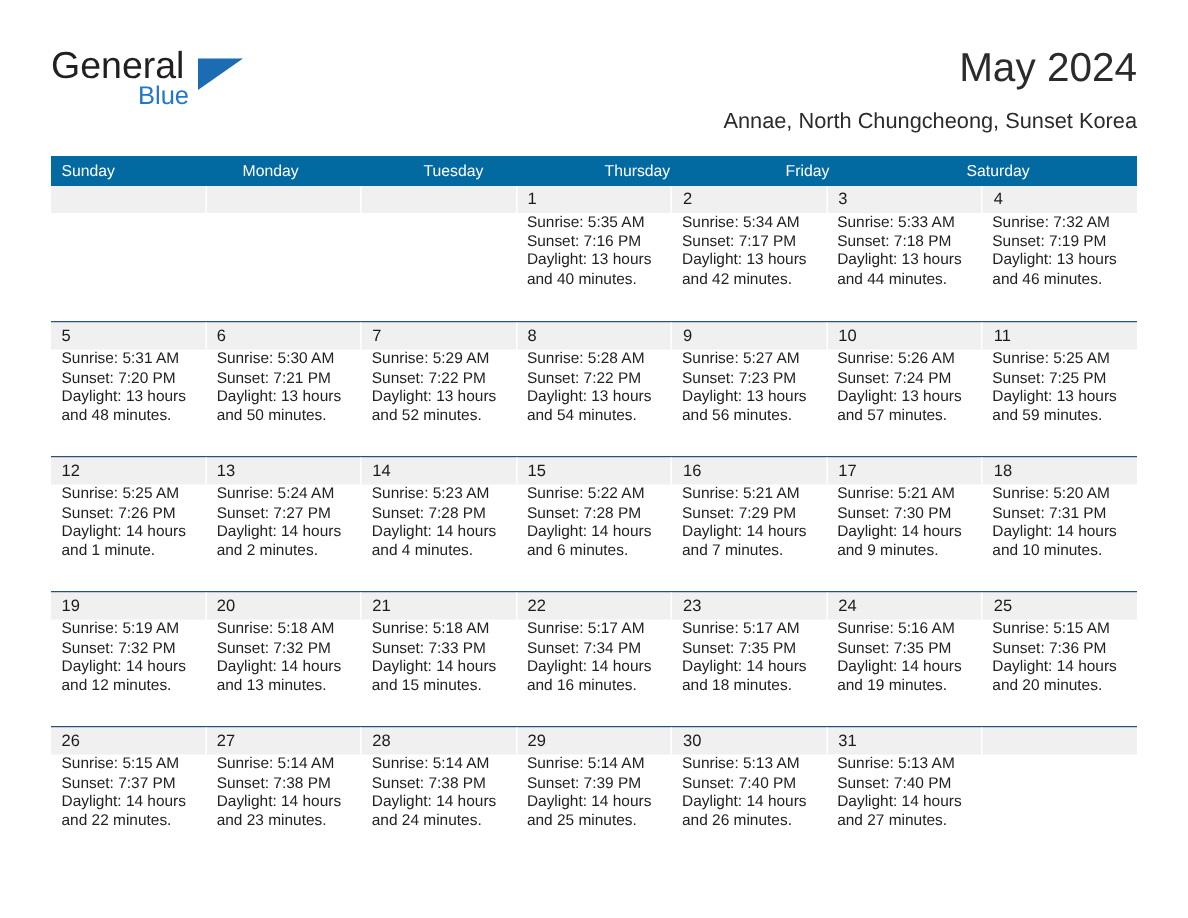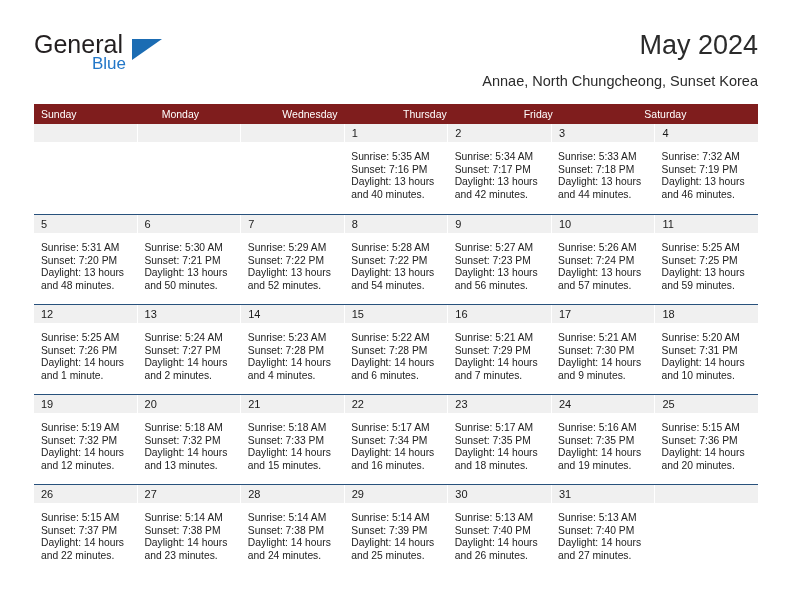--- a/index.html
+++ b/index.html
@@ -89,21 +89,21 @@
   
   .calendar {
     position: absolute;
     left: 34px;
     top: 104px;
     width: 724px;
   }
 
   .weekday-row {
     display: flex;
-    background: #7f1d1d;
+    background: #0369a1;
     height: 20px;
   }
   .weekday-cell {
     flex: 1 1 0;
     color: #ffffff;
     font-size: 10.5px;
     line-height: 20px;
     padding-left: 7px;
     box-sizing: border-box;
     white-space: nowrap;
@@ -136,21 +136,21 @@
   .num-cell:first-child { border-left: none; }
   .num-cell.empty { color: transparent; }
 
   .body-band {
     display: flex;
     height: 72px;
   }
   .body-cell {
     flex: 1 1 0;
     box-sizing: border-box;
-    padding: 9px 6px 0 7px;
+    padding: 1px 6px 0 7px;
     font-size: 10.3px;
     line-height: 12.6px;
     color: #222222;
   }
   .body-cell .ln {
     white-space: nowrap;
     overflow: hidden;
   }
 </style>
 </head>
@@ -170,21 +170,21 @@
       <div class="cal-title">May 2024</div>
       <div class="cal-subtitle">Annae, North Chungcheong, Sunset Korea</div>
     </div>
 
   </div>
 
   <div class="calendar">
     <div class="weekday-row" id="weekday-row">
         <div class="weekday-cell">Sunday</div>
         <div class="weekday-cell">Monday</div>
-        <div class="weekday-cell">Wednesday</div>
+        <div class="weekday-cell">Tuesday</div>
         <div class="weekday-cell">Thursday</div>
         <div class="weekday-cell">Friday</div>
         <div class="weekday-cell">Saturday</div>
       </div>
     <div id="weeks-container">
         <div class="week-row">
           <div class="num-band">
             <div class="num-cell empty"></div>
             <div class="num-cell empty"></div>
             <div class="num-cell empty"></div>

